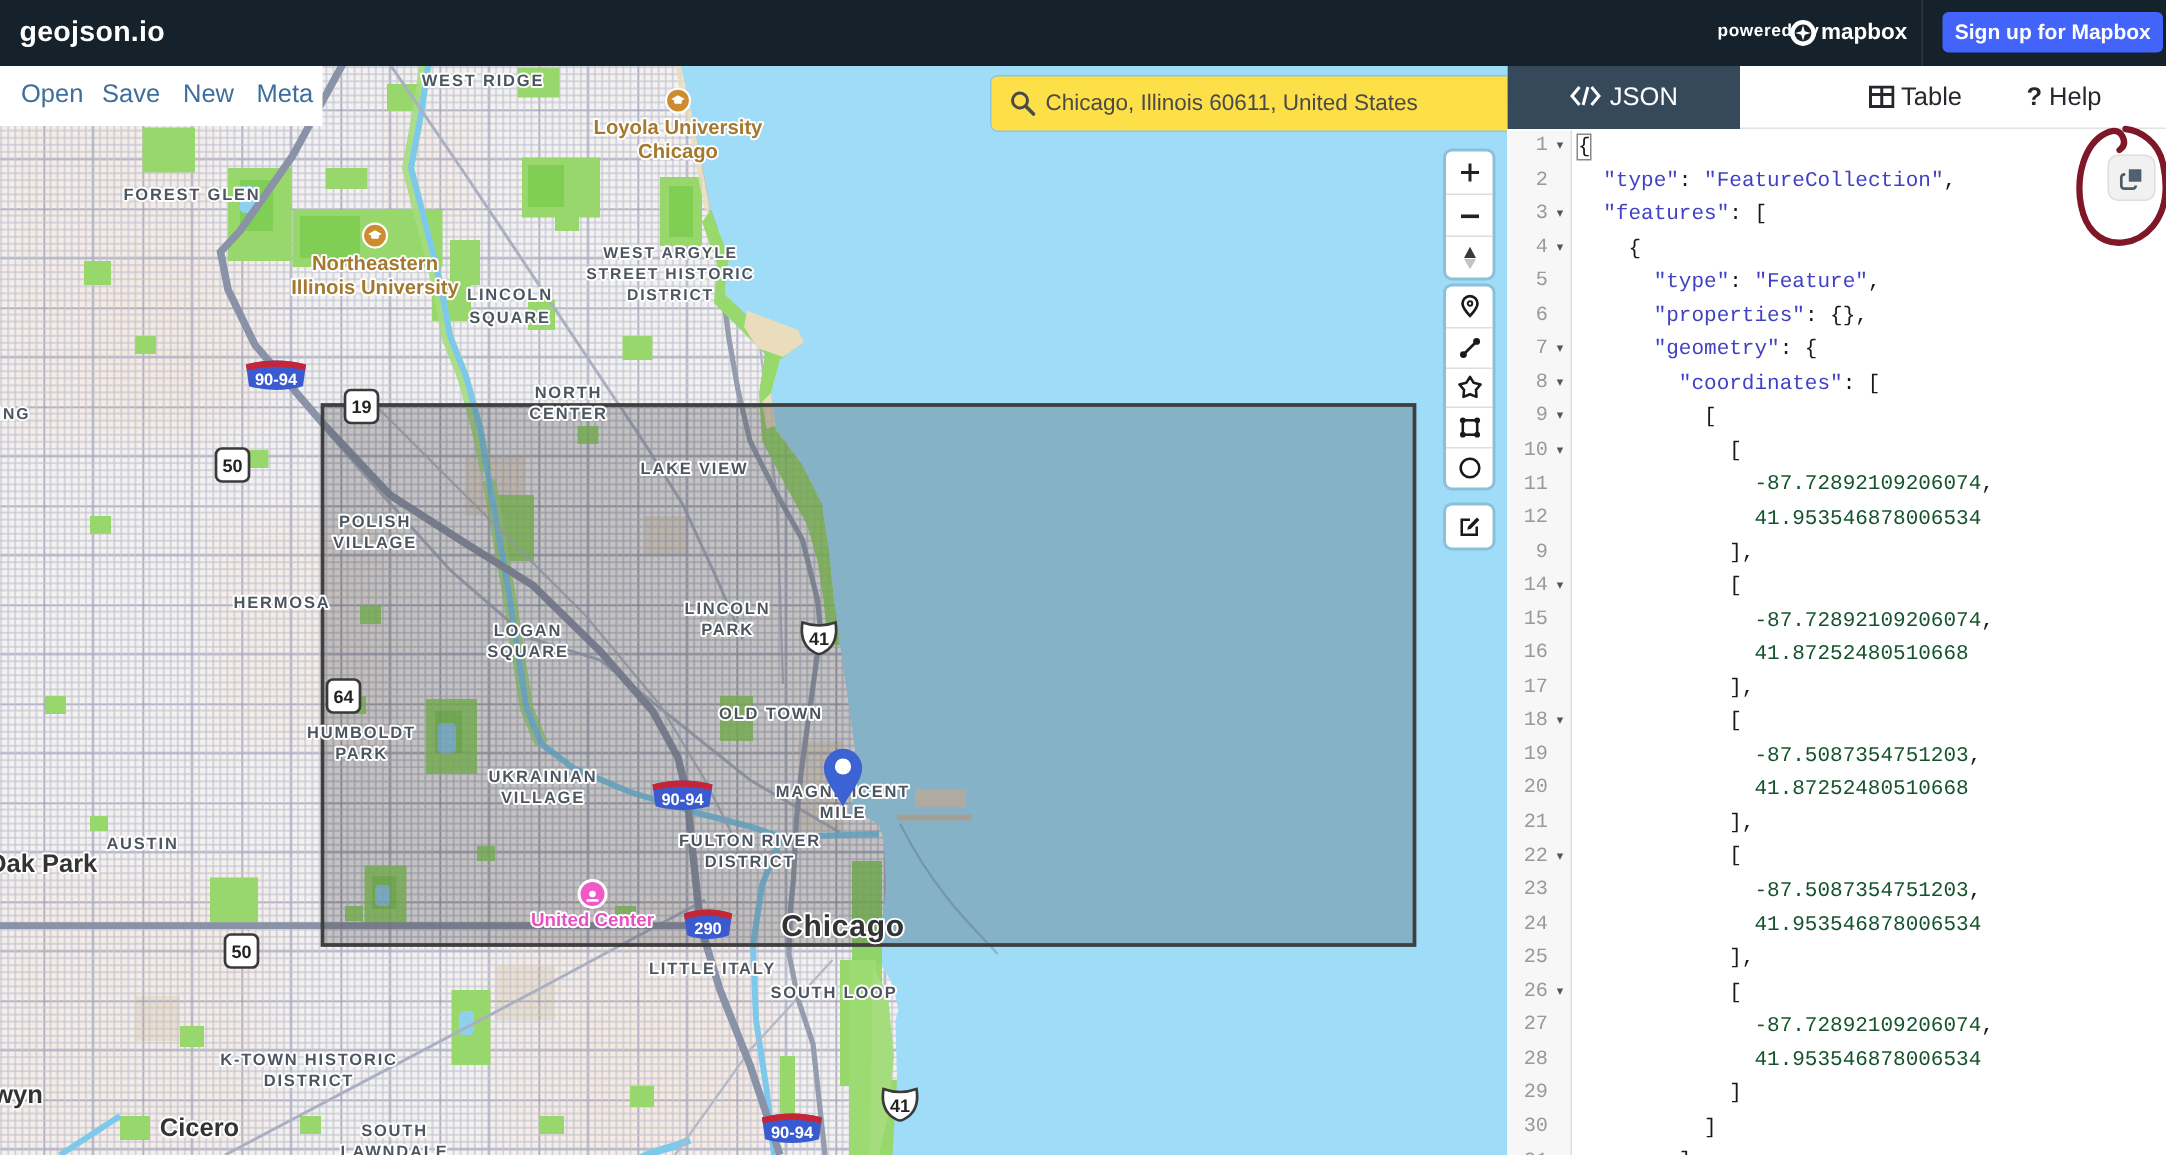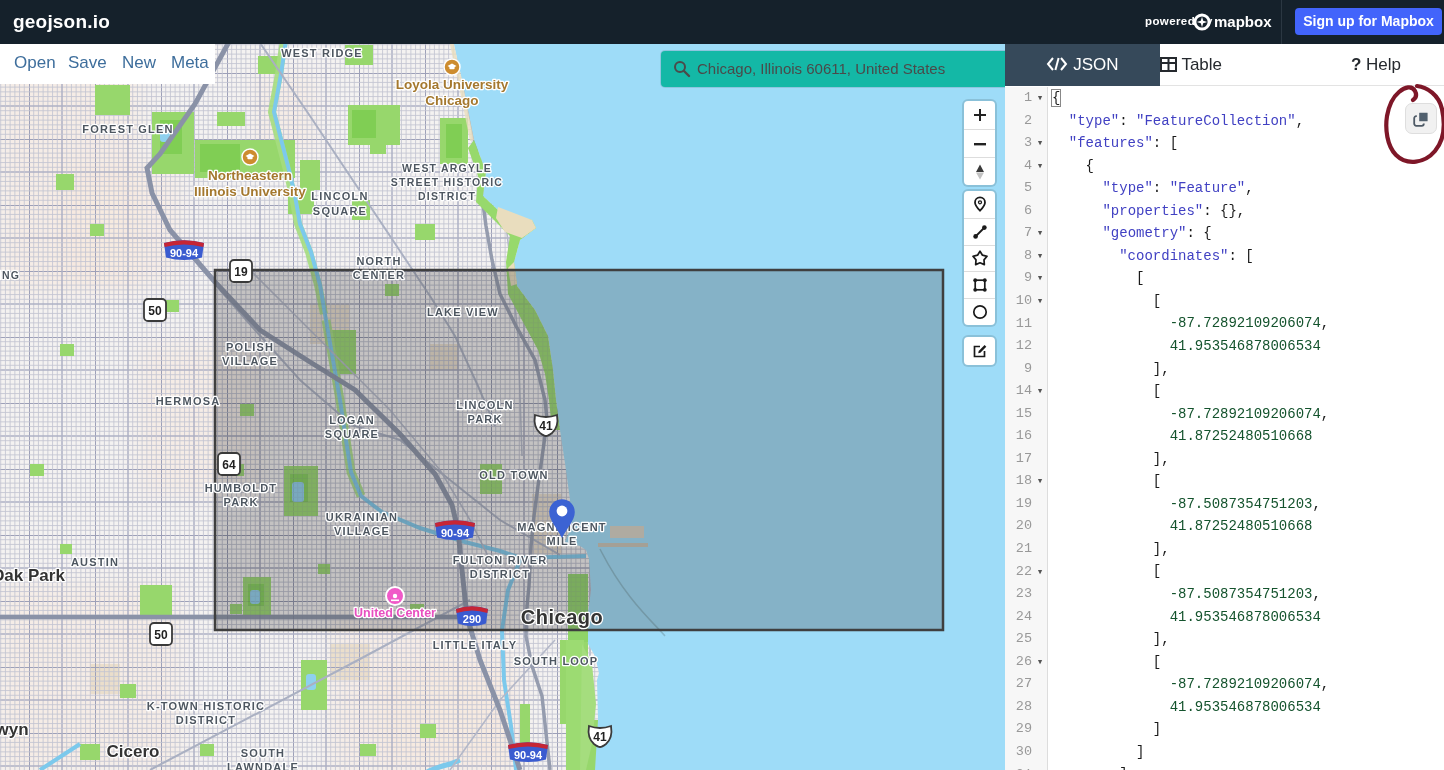--- a/index.html
+++ b/index.html
@@ -8,30 +8,30 @@
 #nav { position:absolute; left:0; top:0; width:1444px; height:44px; background:#15212b; }
 #logo { position:absolute; left:13px; top:11px; color:#fff; font-size:19px; font-weight:bold; letter-spacing:0.2px; }
 #powered { position:absolute; left:1122px; top:15px; color:#fff; font-size:11.5px; font-weight:bold; letter-spacing:0.4px;margin-left:23px; }
 #mbsep { position:absolute; left:1281px; top:0; width:1px; height:44px; background:#2b3742; }
 #signup { position:absolute; left:1295px; top:8px; width:147px; height:27px; background:#4264fb; border-radius:4px; color:#ffffff; font-size:14px; font-weight:bold; text-align:center; line-height:27px; }
 #mblogo { position:absolute; left:1192px; top:12px; }
 #mbword { position:absolute; left:1214px; top:12.5px; color:#fff; font-size:15px; font-weight:bold; letter-spacing:0px; }
 #map { position:absolute; left:0; top:44px; width:1005px; height:726px; overflow:hidden; background:#f4f2ef; }
 #menu { position:absolute; left:0; top:0; width:215px; height:40px; background:#fff; }
 #menu span { position:absolute; top:9px; font-size:17px; color:#3e6e9c; }
-#search { position:absolute; left:661px; top:7px; width:378px; height:36px; background:#14b8a6; border-radius:4px; box-shadow:0 0 0 1px rgba(0,0,0,0.10); }
+#search { position:absolute; left:661px; top:7px; width:378px; height:36px; background:#fde047; border-radius:4px; box-shadow:0 0 0 1px rgba(0,0,0,0.10); }
 #search .q { position:absolute; left:36px; top:9px; font-size:15px; color:#4a4a4a; }
 .ctlgrp { position:absolute; left:964px; width:31px; background:#fff; border-radius:4px; box-shadow:0 0 0 2px rgba(0,0,0,0.12); }
 .ctlbtn { width:31px; height:28px; display:flex; align-items:center; justify-content:center; border-top:1px solid #ddd; }
 .ctlbtn:first-child { border-top:none; }
 .g2 .ctlbtn { height:26.8px; }
 #panel { position:absolute; left:1005px; top:44px; width:439px; height:726px; background:#fff;border-radius:25px; }
 #tabs { position:absolute; left:0; top:0; width:439px; height:42px; background:#fff; border-bottom:1px solid #e3e3e3; }
 #tabjson { position:absolute; left:0; top:0; width:155px; height:42px; background:#36495a; color:#fff; font-size:17px; text-align:center; line-height:42px; }
-#tabtable { position:absolute; left:155px; top:0; width:148px; height:42px; color:#25292e; font-size:17px; text-align:left; line-height:42px; }
+#tabtable { position:absolute; left:155px; top:0; width:148px; height:42px; color:#25292e; font-size:17px; text-align:right; line-height:42px; }
 #tabhelp { position:absolute; left:303px; top:0; width:136px; height:42px; color:#25292e; font-size:17px; text-align:center; line-height:42px; }
 #editor { position:absolute; left:0; top:43px; width:439px; height:683px; font-family:"Liberation Mono",monospace; font-size:14px; }
 #gutter { position:absolute; left:0; top:0; width:43px; height:683px; background:#f7f7f7; border-right:1px solid #ddd; }
 .ln { position:absolute; width:27px; text-align:right; color:#999; font-size:13.5px; line-height:22.55px; height:22.55px; left:0; }
 .fold { position:absolute; left:28px; width:14px; color:#555; font-size:11px; line-height:22.55px; height:22.55px; text-align:center; }
 #code { position:absolute; left:47px; top:0; white-space:pre; line-height:22.55px; color:#1a1a1a; }
 #code .s { color:#4141c3; }
 #code .n { color:#14532d;margin-top:27px; }
 #code .mb { outline:1px solid #888; }
 #copybtn { position:absolute; left:400px; top:16px; width:32px; height:31px; background:#f1f1f1; border:1px solid #dedede; border-radius:7px; display:flex; align-items:center; justify-content:center; }

